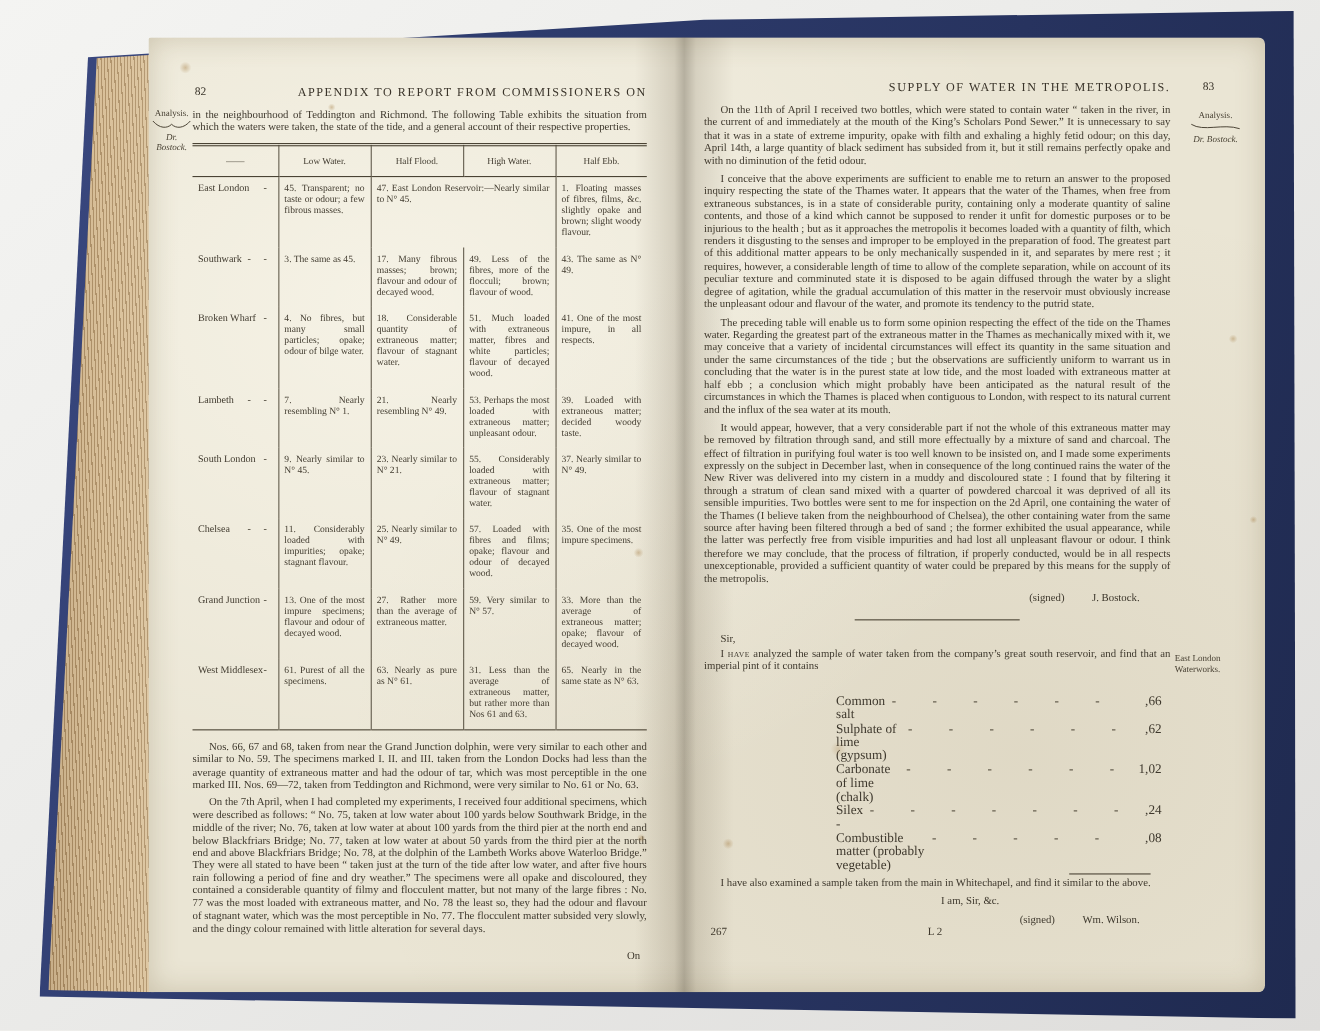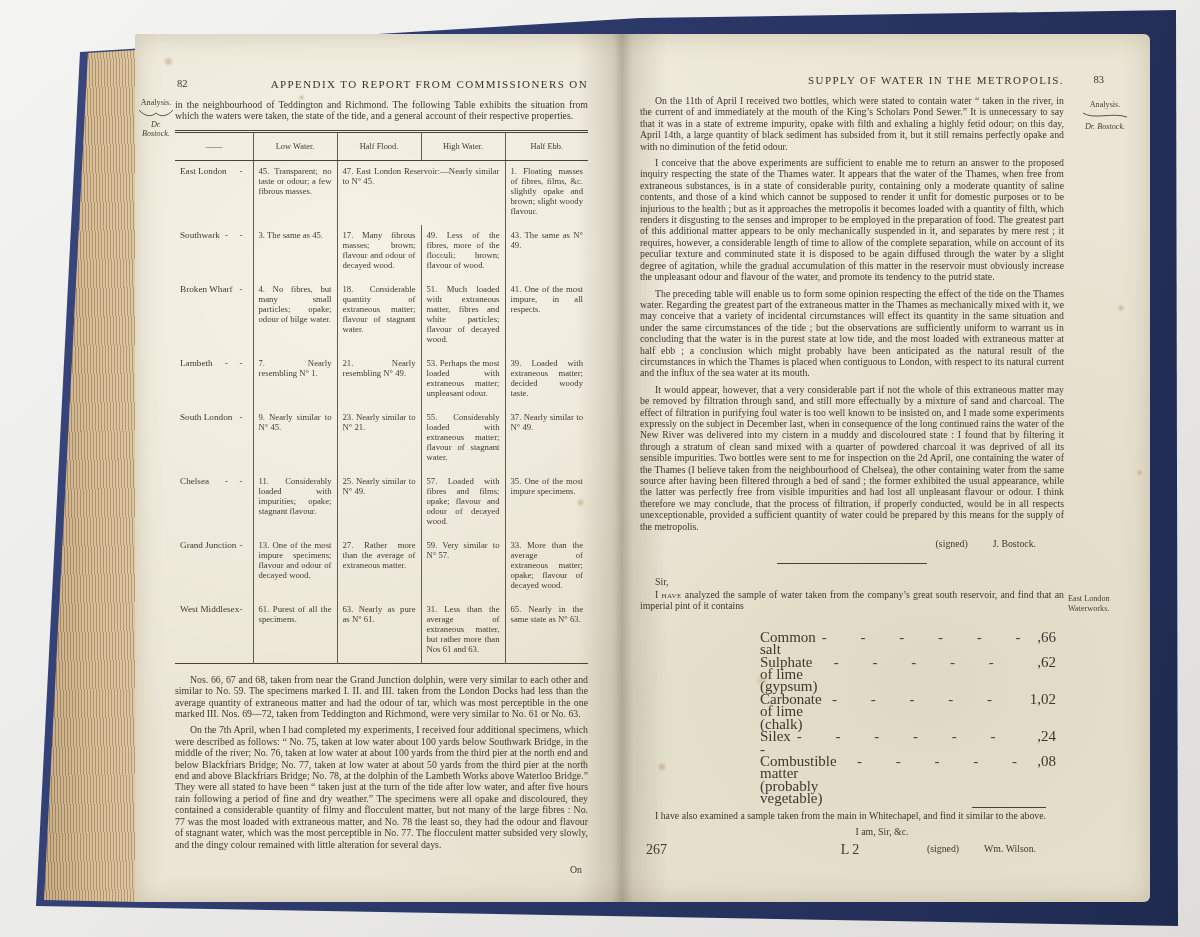--- a/index.html
+++ b/index.html
@@ -82,30 +82,30 @@
 
   .catchword { text-align:right; font-size:9.8px; margin:14px 6px 0 0; }
 
   
   .signed-line { display:flex; justify-content:flex-end; font-size:9.8px; margin:6px 28px 4px 0; }
   .signed-line .name { margin-left:25px;text-align:right; }
   .rule-center { width:150px; border-top:1px solid #4a4334; margin:14px auto 12px; }
   .letter-head { text-align:center; font-size:9.8px; line-height:12px; margin-bottom:7px; }
   .salutation { font-size:9.8px; text-indent:15px; margin-bottom:2px; }
   .smallcaps { font-variant:small-caps; letter-spacing:.4px; }
-  .substances { margin:19px 8px 0 120px; font-size:15px; }
+  .substances { margin:19px 8px 0 120px; font-size:12px; }
   .sub-row { display:flex; align-items:baseline; line-height:12.4px; }
   .sub-row .ldr, .total-row .ldr { flex:1 1 auto; overflow:hidden; white-space:nowrap;
     word-spacing:30px; padding:0 6px; color:#4a4334; }
   .sub-row .val { flex:0 0 34px; text-align:right; }
   .sum-rule { width:74px; border-top:1px solid #4a4334; margin:2px 10px 2px auto; }
   .total-row { display:flex; align-items:baseline; margin:2px 8px 8px 156px; font-size:9.8px; }
   .total-row .ldr { flex:0 0 110px; }
   .valediction { text-align:center; font-size:9.8px; margin:4px 0 2px 60px; }
-  .pg-footer { position:absolute; left:24px; right:96px; top:808px; font-size:14px; }
+  .pg-footer { position:absolute; left:24px; right:96px; top:808px; font-size:10px; }
   .pg-footer .num { position:absolute; left:0; }
   .pg-footer .sig { display:block; text-align:center; }
 </style>
 </head>
 <body>
 
 <div class="scene">
   <div class="cover"></div>
   <div class="fore-edge"></div>
 

